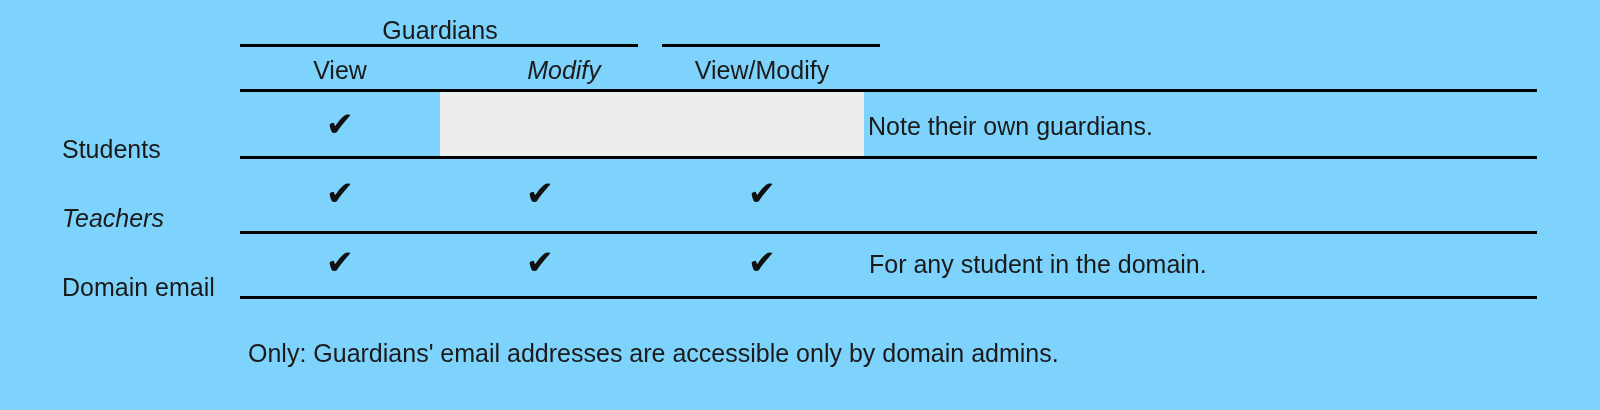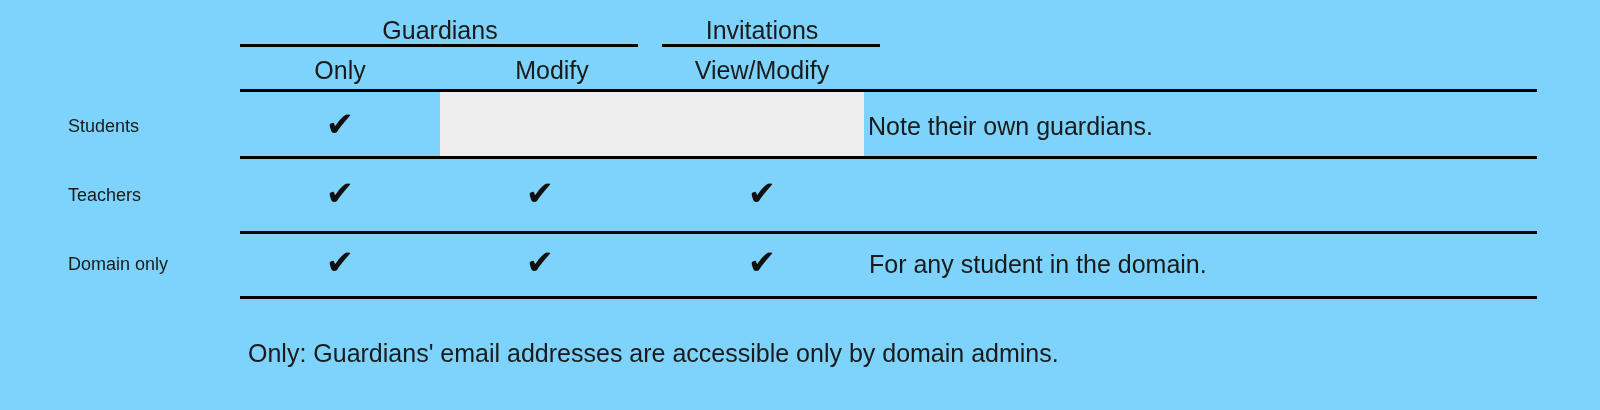--- a/index.html
+++ b/index.html
@@ -59,22 +59,23 @@
   }
   .cell.note-text {
     white-space: normal;
     text-align: left;
   }
 
   .group-label  { top: 14px; }
   .sub-label    { top: 54px; }
 
   .row-label {
-    left: 68px;
-    font-size: 18px;
+    left: 62px;
+    font-size: 25px;
+    margin-top: 23px;
   }
 
   
   .check {
     position: absolute;
     font-size: 34px;
     line-height: 34px;
     font-weight: bold;
     color: #101010;
     transform: translateX(-50%);
@@ -92,42 +93,41 @@
 </style>
 </head>
 <body style="background: rgb(255, 255, 255); color: rgb(26, 26, 26);">
 
 <div class="sheet">
 
   <div class="rule rule-group-guardians" style="background: rgb(0, 0, 0);"></div>
   <div class="rule rule-group-invites" style="background: rgb(0, 0, 0);"></div>
 
   <div class="cell centered group-label" style="left:440px;">Guardians</div>
-  <div class="cell centered group-label" style="left:762px;">Invitations</div>
 
-  <div class="cell centered sub-label" style="left:340px;">Only</div>
-  <div class="cell centered sub-label" style="left:552px;">Modify</div>
+  <div class="cell centered sub-label" style="left:340px;">View</div>
+  <div class="cell centered sub-label" style="left:564px;font-style:italic;">Modify</div>
   <div class="cell centered sub-label" style="left:762px;text-align:right;">View/Modify</div>
 
   <div class="rule rule-head-bottom" style="background: rgb(0, 0, 0);"></div>
 
   <div class="shaded-cell" style="background: rgb(237, 237, 237);"></div>
 
   <div class="cell row-label" style="top:110px;">Students</div>
   <div class="check" style="left:340px; top:107px;">✔</div>
   <div class="cell note-text" style="left:868px; top:110px; width:650px;">Note their own guardians.</div>
   <div class="rule rule-row-1" style="background: rgb(0, 0, 0);"></div>
 
-  <div class="cell row-label" style="top:179px;">Teachers</div>
+  <div class="cell row-label" style="top:179px;font-style:italic;">Teachers</div>
   <div class="check" style="left:340px; top:176px;">✔</div>
   <div class="check" style="left:540px; top:176px;">✔</div>
   <div class="check" style="left:762px; top:176px;">✔</div>
   <div class="rule rule-row-2" style="background: rgb(0, 0, 0);"></div>
 
-  <div class="cell row-label" style="top:248px;">Domain only</div>
+  <div class="cell row-label" style="top:248px;">Domain email</div>
   <div class="check" style="left:340px; top:245px;">✔</div>
   <div class="check" style="left:540px; top:245px;">✔</div>
   <div class="check" style="left:762px; top:245px;">✔</div>
   <div class="cell note-text" style="left:869px; top:248px; width:650px;">For any student in the domain.</div>
   <div class="rule rule-row-3" style="background: rgb(0, 0, 0);"></div>
 
   <div class="footnote">Only: Guardians' email addresses are accessible only by domain admins.</div>
 
 </div>
 

